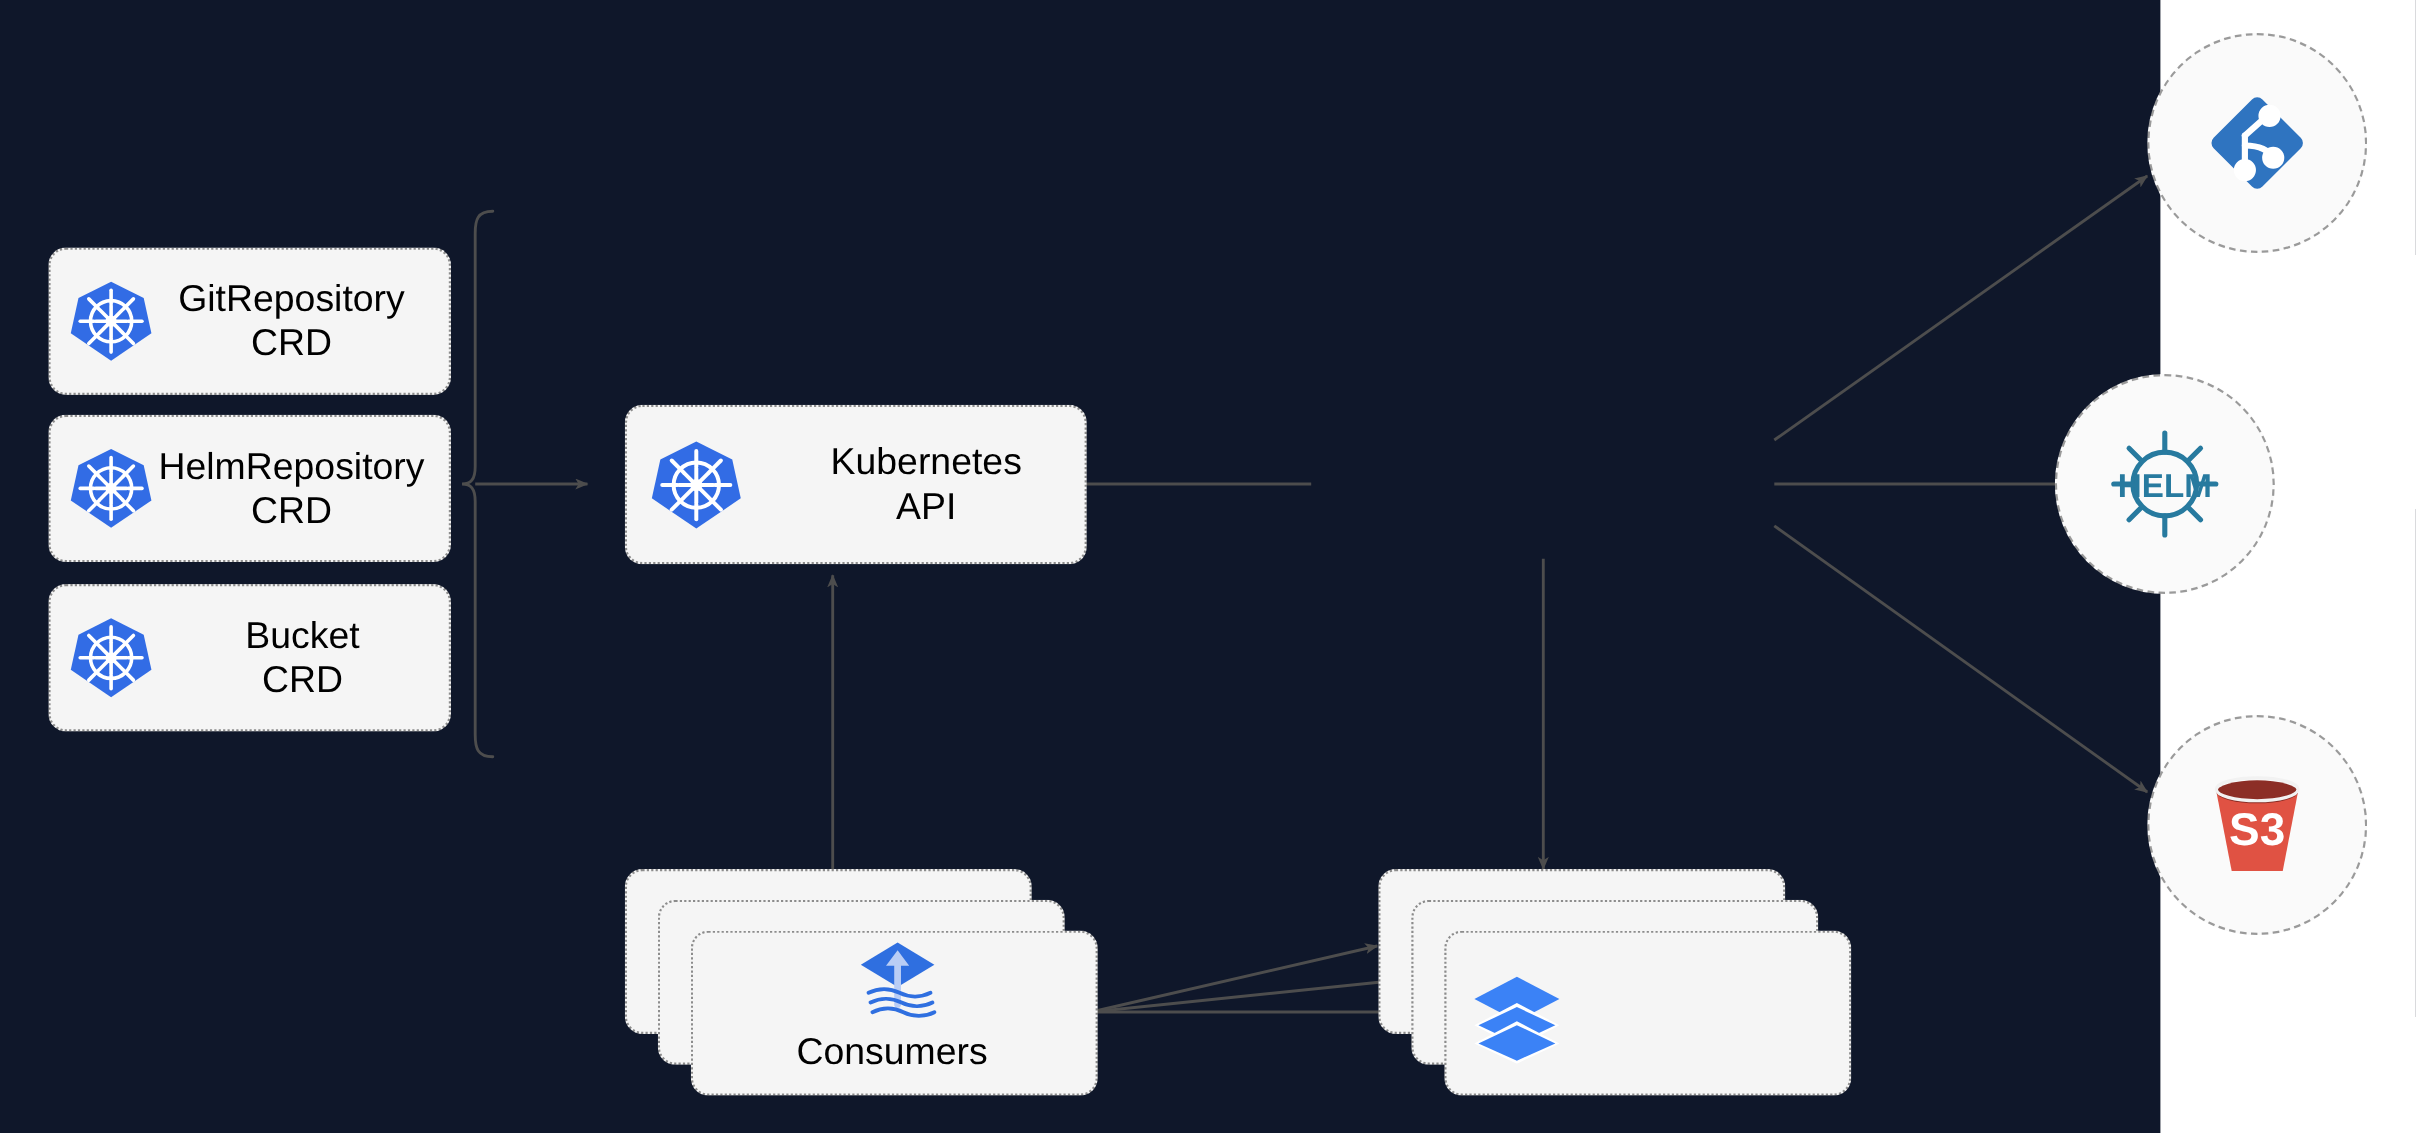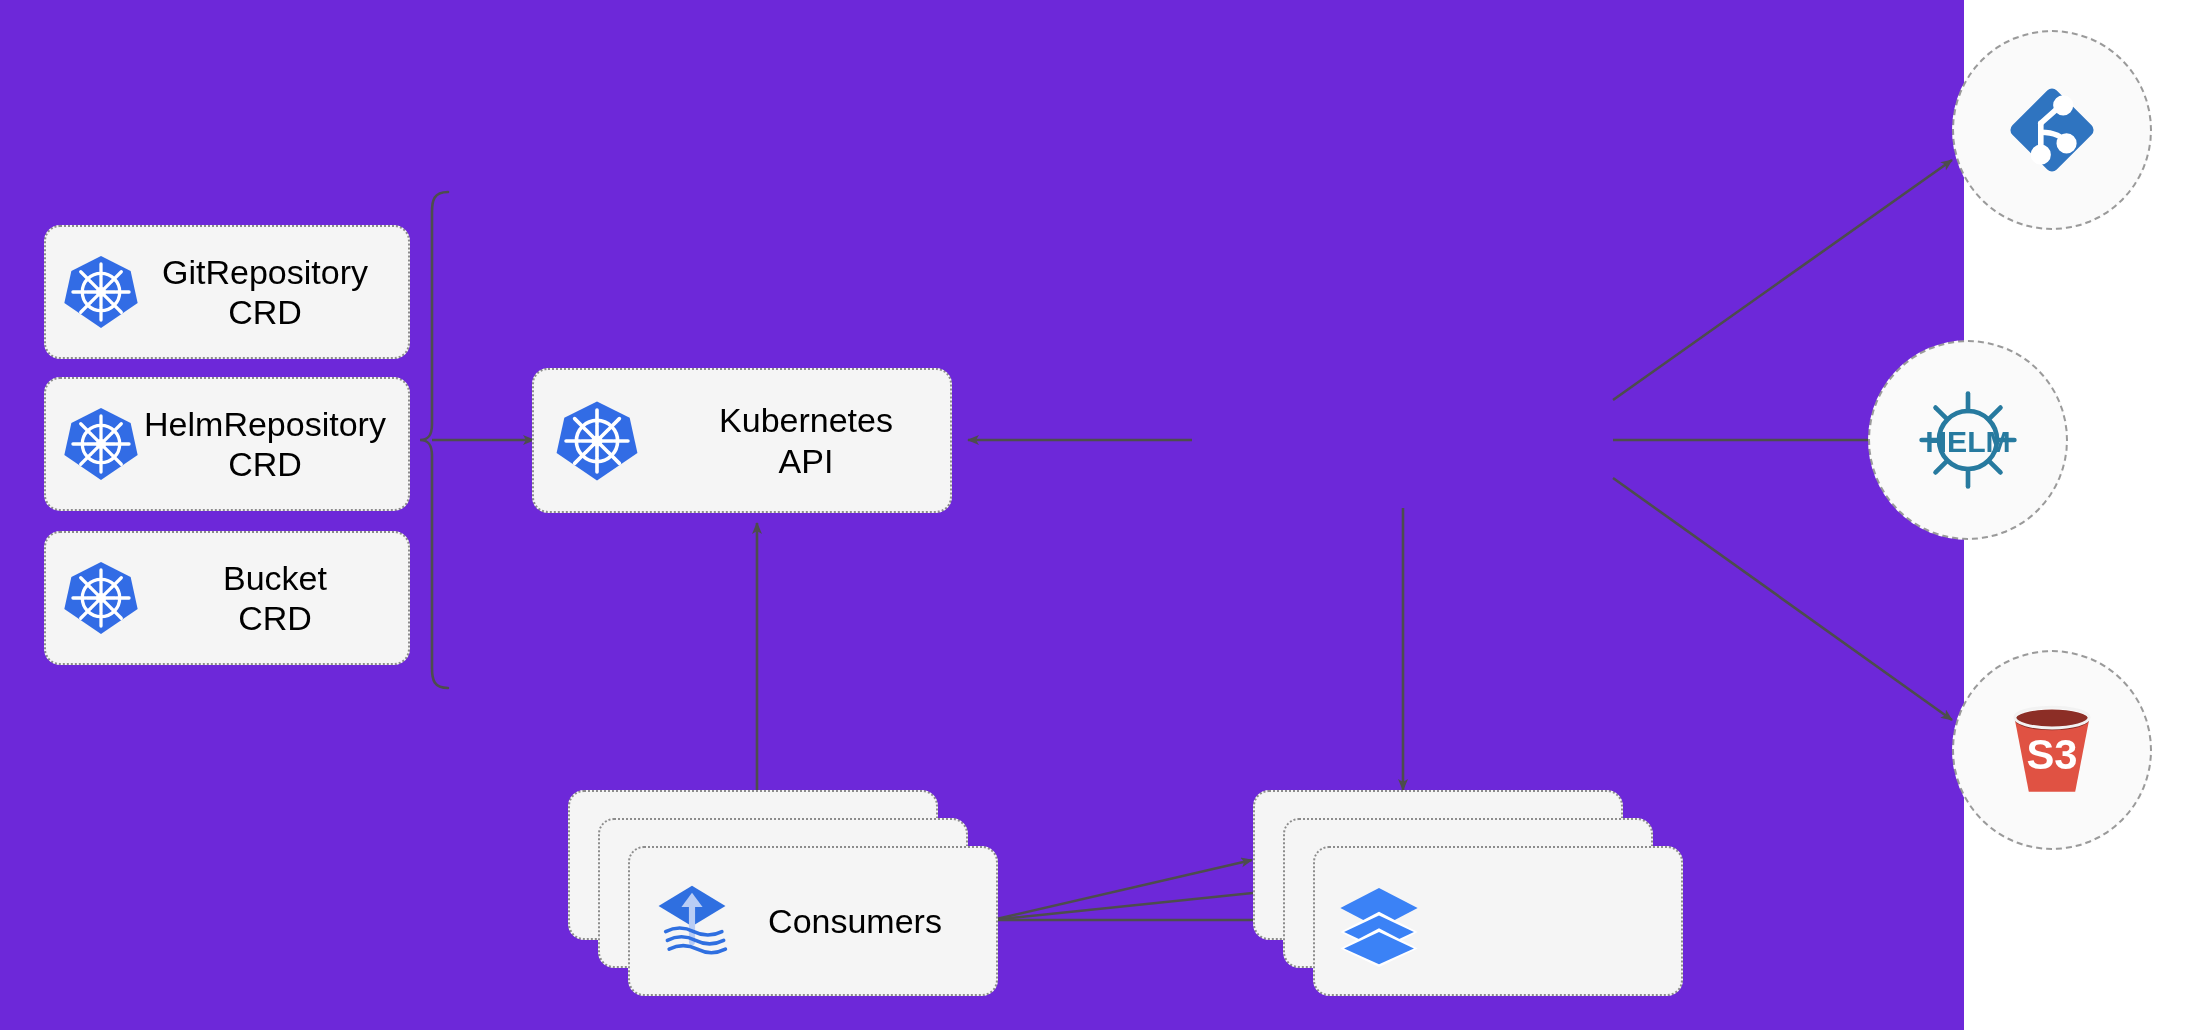--- a/index.html
+++ b/index.html
@@ -7,21 +7,21 @@
     width: 2196px;
     height: 1030px;
     background: #ffffff;
     font-family: "Liberation Sans", sans-serif;
     overflow: hidden;
   }
   #stage {
     position: relative;
     width: 1964px;
     height: 1030px;
-    background: #6d28d9;
+    background: #0f172a;
   }
 
   
   .node {
     position: absolute;
     background: #f5f5f5;
     border: 2px dotted #8c8c8c;
     border-radius: 16px;
     display: flex;
     align-items: center;
@@ -194,21 +194,21 @@
           <line x1="54" y1="54" x2="63" y2="63"></line>
           <line x1="63" y1="37" x2="54" y2="46"></line>
           <line x1="46" y1="54" x2="37" y2="63"></line>
         </g>
       </svg>
     </span>
     <span class="label">Bucket
 CRD</span>
   </div>
 
-  <div class="node" style="left:532px; top:368px; width:420px; height:145px; padding:0 16px 0 20px;gap:48px;">
+  <div class="node" style="left:568px; top:368px; width:420px; height:145px; padding:0 16px 0 20px;gap:48px;">
     <span class="icon-slot">
       <svg class="inline-icon" width="86" height="86" viewBox="0 0 100 100">
         <polygon points="50,4 88,23 97,64 50,96 3,64 12,23" fill="#326ce5"></polygon>
         <g fill="none" stroke="#ffffff" stroke-width="4.2" stroke-linecap="round">
           <circle cx="50" cy="50" r="24"></circle>
           <circle cx="50" cy="50" r="6.5" fill="#ffffff" stroke="none"></circle>
           <line x1="50" y1="14" x2="50" y2="30"></line>
           <line x1="50" y1="70" x2="50" y2="86"></line>
           <line x1="14" y1="50" x2="30" y2="50"></line>
           <line x1="70" y1="50" x2="86" y2="50"></line>
@@ -226,21 +226,21 @@
           <line x1="46" y1="54" x2="37" y2="63"></line>
         </g>
       </svg>
     </span>
     <span class="label">Kubernetes API</span>
   </div>
 
 
   <div class="ghost" style="left:568px; top:790px; width:370px; height:150px;"></div>
   <div class="ghost" style="left:598px; top:818px; width:370px; height:150px;"></div>
-  <div class="node" style="left:628px; top:846px; width:370px; height:150px; padding:0 12px 0 18px;">
+  <div class="node" style="left:628px; top:846px; width:370px; height:150px; padding:0 12px 0 18px;flex-direction:column;">
     <span class="icon-slot">
       <svg class="inline-icon" width="88" height="88" viewBox="0 0 100 100">
         <polygon points="50,10 88,33 50,56 12,33" fill="#2f6fe0"></polygon>
         <g stroke="#b9cdf5" stroke-width="7" fill="none" stroke-linecap="round">
           <line x1="50" y1="74" x2="50" y2="26"></line>
         </g>
         <polygon points="50,18 62,34 38,34" fill="#b9cdf5"></polygon>
         <g stroke="#2f6fe0" stroke-width="4" fill="none" stroke-linecap="round">
           <path d="M20,62 C30,57 42,57 52,62 C62,67 74,67 84,62"></path>
           <path d="M22,72 C32,67 44,67 54,72 C64,77 76,77 86,72"></path>

